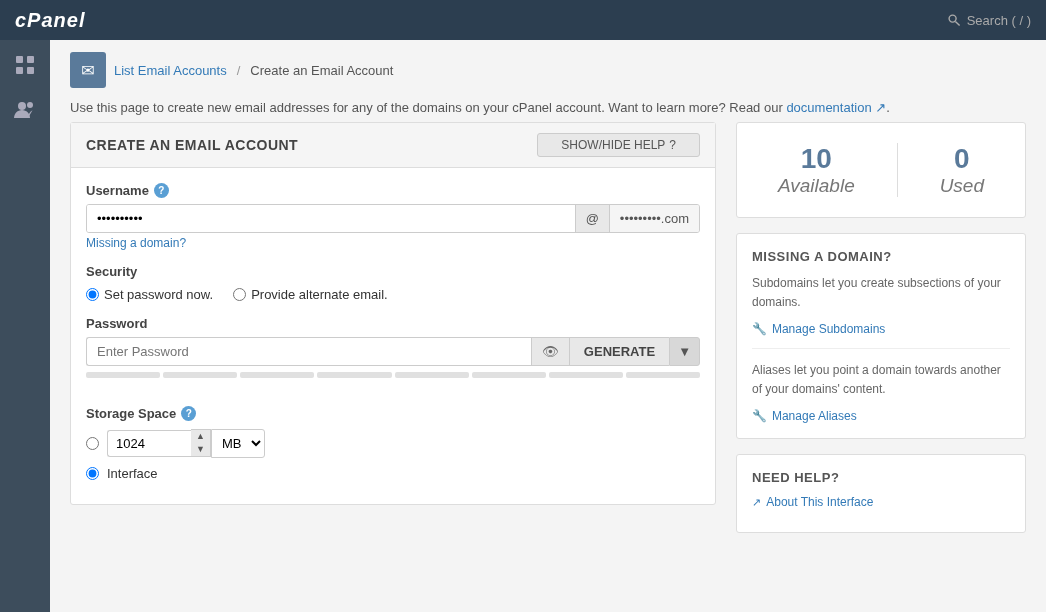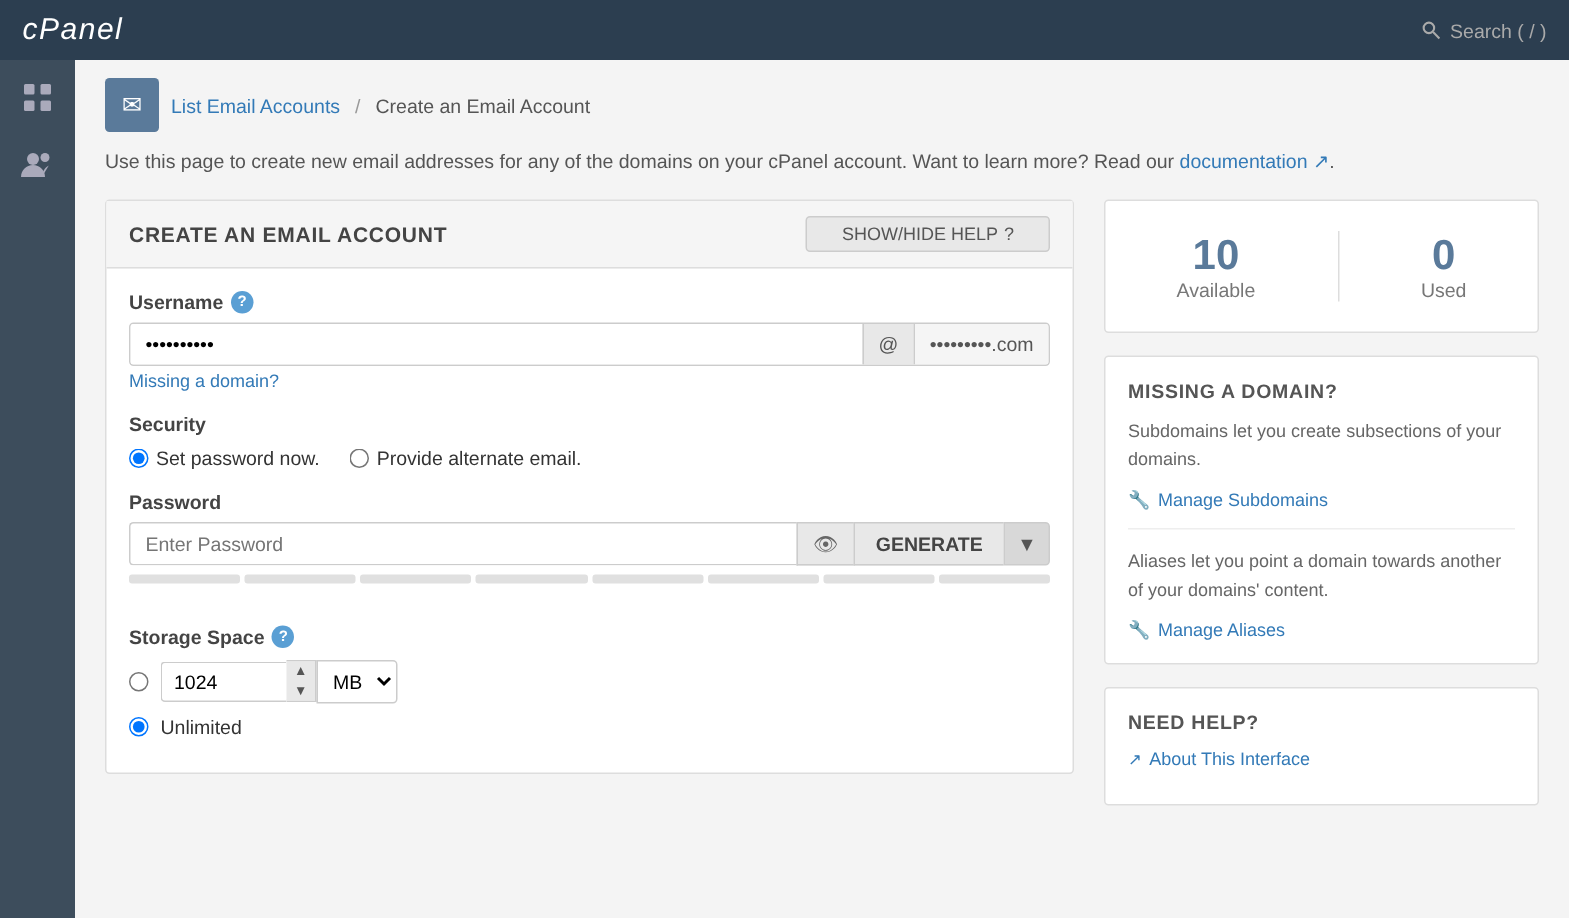--- a/index.html
+++ b/index.html
@@ -10,21 +10,21 @@
       background: #2c3e50;
       height: 40px;
       display: flex;
       align-items: center;
       justify-content: space-between;
       padding: 0 15px;
     }
     .navbar-brand {
       color: #fff;
       font-size: 20px;
-      font-weight: normal;
+      font-weight: bold;
       font-style: italic;
       letter-spacing: 1px;
     }
     .navbar-search {
       display: flex;
       align-items: center;
       color: #aaa;
       font-size: 13px;
       gap: 6px;
     }
@@ -86,21 +86,21 @@
       text-decoration: none;
       font-size: 13px;
     }
     .breadcrumb-sep { color: #999; margin: 0 2px; }
     .breadcrumb-current { color: #555; font-size: 13px; }
 
     
     .info-text {
       font-size: 13px;
       color: #555;
-      margin-bottom: 15px;
+      margin-bottom: 4px;
       line-height: 1.5;
     }
     .info-text a { color: #337ab7; text-decoration: none; }
 
     
     .content-grid {
       display: flex;
       gap: 20px;
       align-items: flex-start;
     }
@@ -371,22 +371,23 @@
     }
     .stat-item {
       text-align: center;
     }
     .stat-number {
       font-size: 28px;
       font-weight: bold;
       color: #5a7a9a;
     }
     .stat-label {
-      font-size: 13px;
+      font-size: 19px;
       color: #777;
+      font-style: italic;
     }
     .stat-divider {
       width: 1px;
       background: #ddd;
     }
 
     .info-card {
       background: #fff;
       border: 1px solid #ddd;
       border-radius: 3px;
@@ -581,21 +582,21 @@
                     <button class="spinner-btn">▼</button>
                   </div>
                   <select class="storage-unit-select">
                     <option>MB</option>
                     <option>GB</option>
                   </select>
                 </div>
               </div>
               <div class="storage-option">
                 <input type="radio" name="storage" checked="" style="">
-                <span>Unlimited</span>
+                <span>Interface</span>
               </div>
             </div>
           </div>
         </div>
       </div>
 
       <div class="right-panel">
 
         <div class="stats-card">
           <div class="stat-item">

